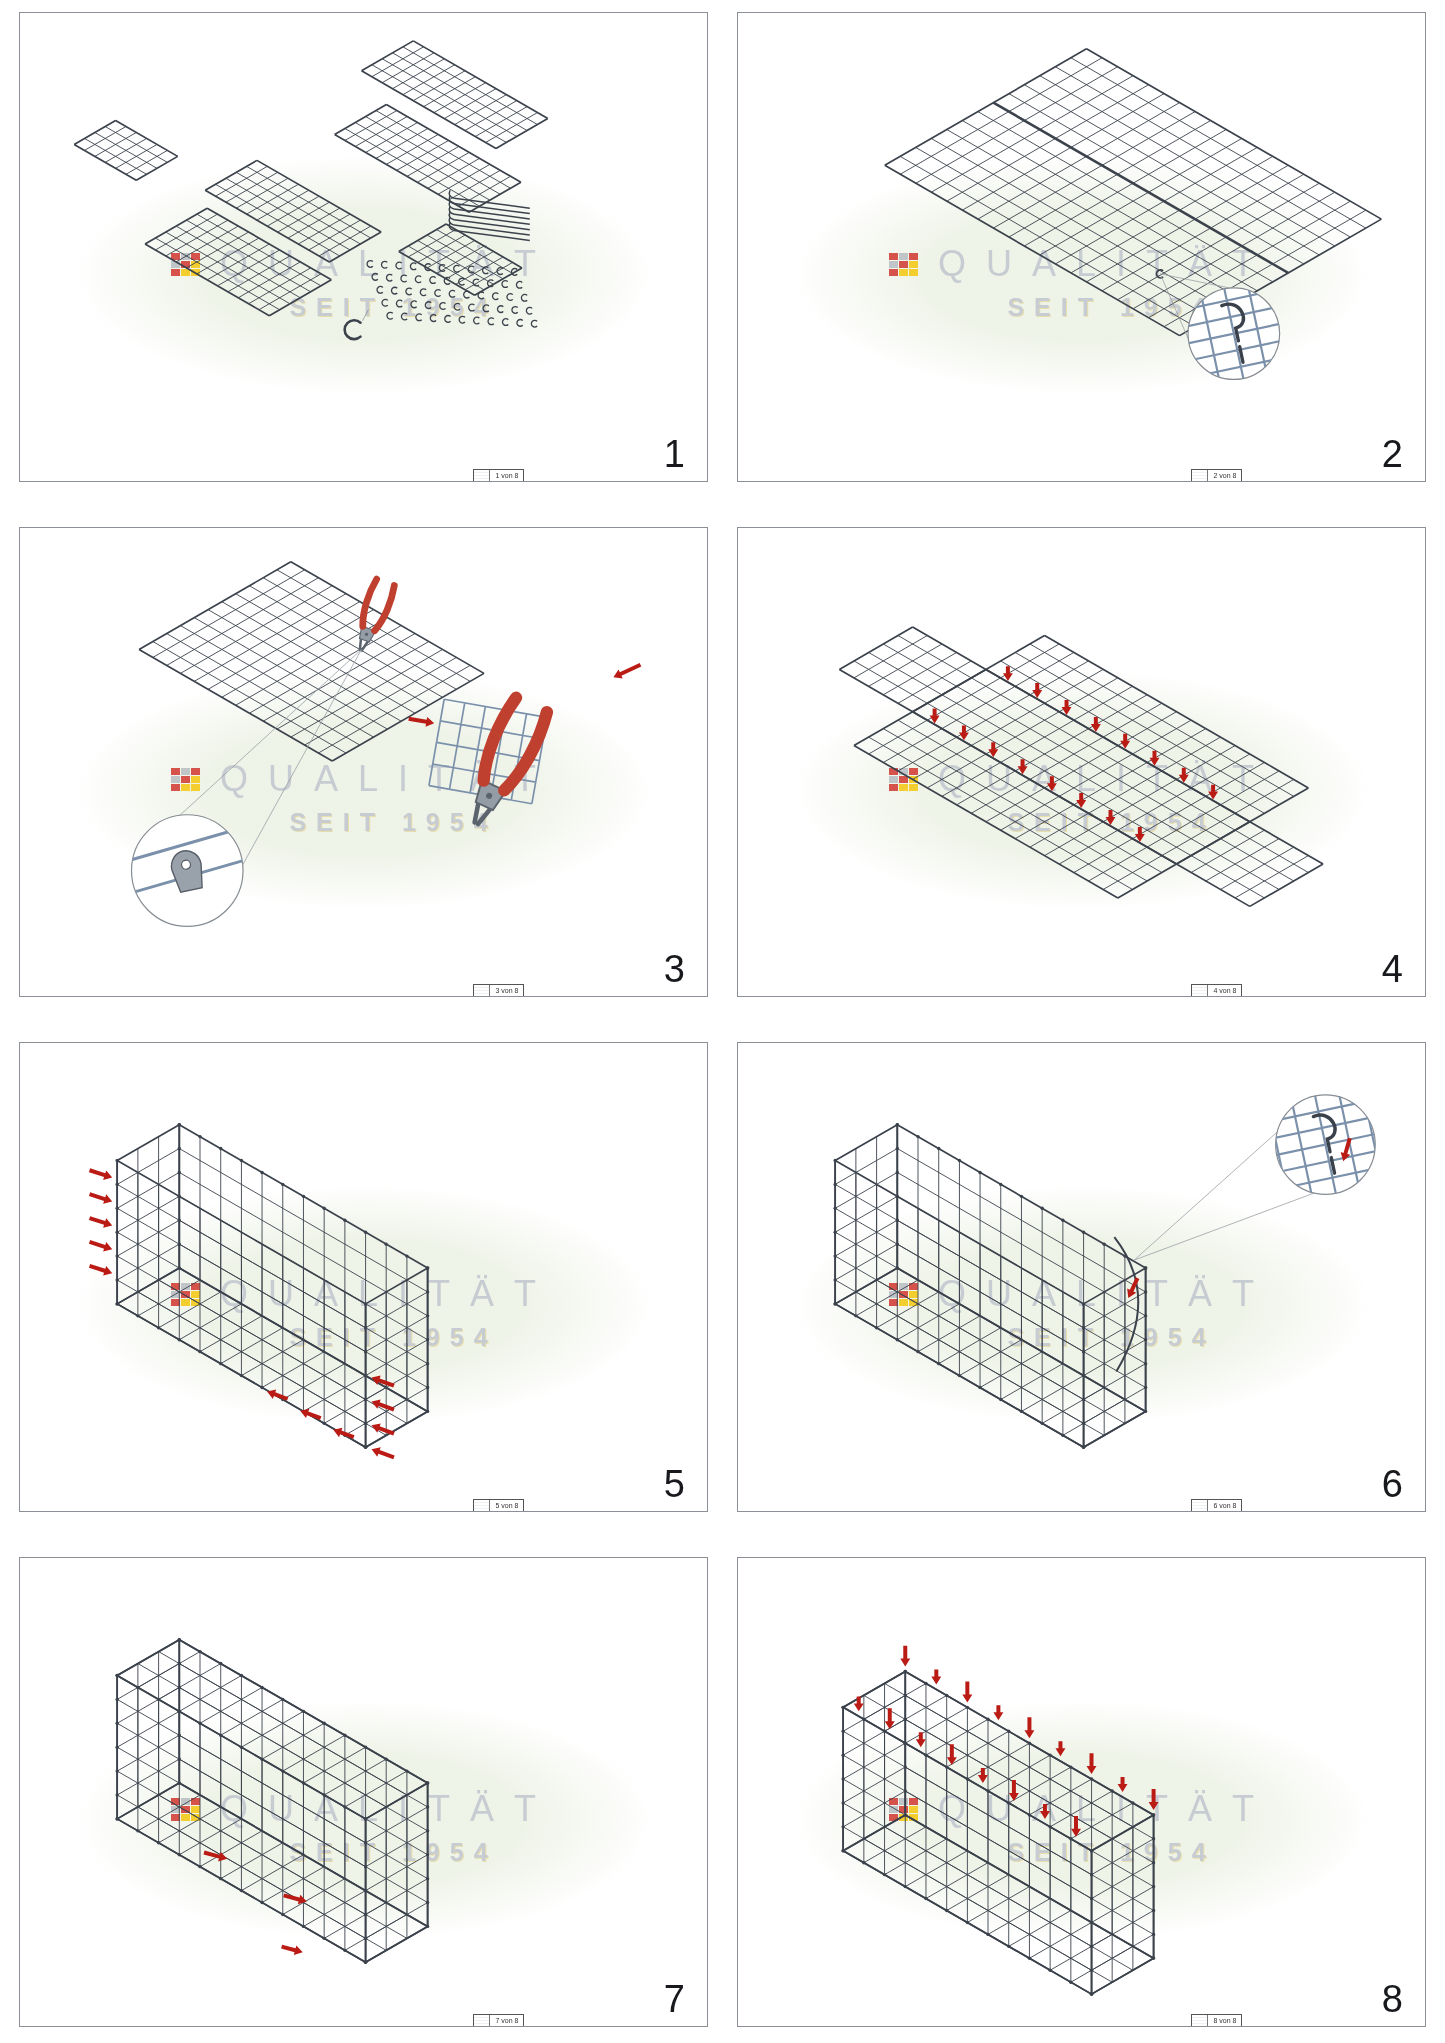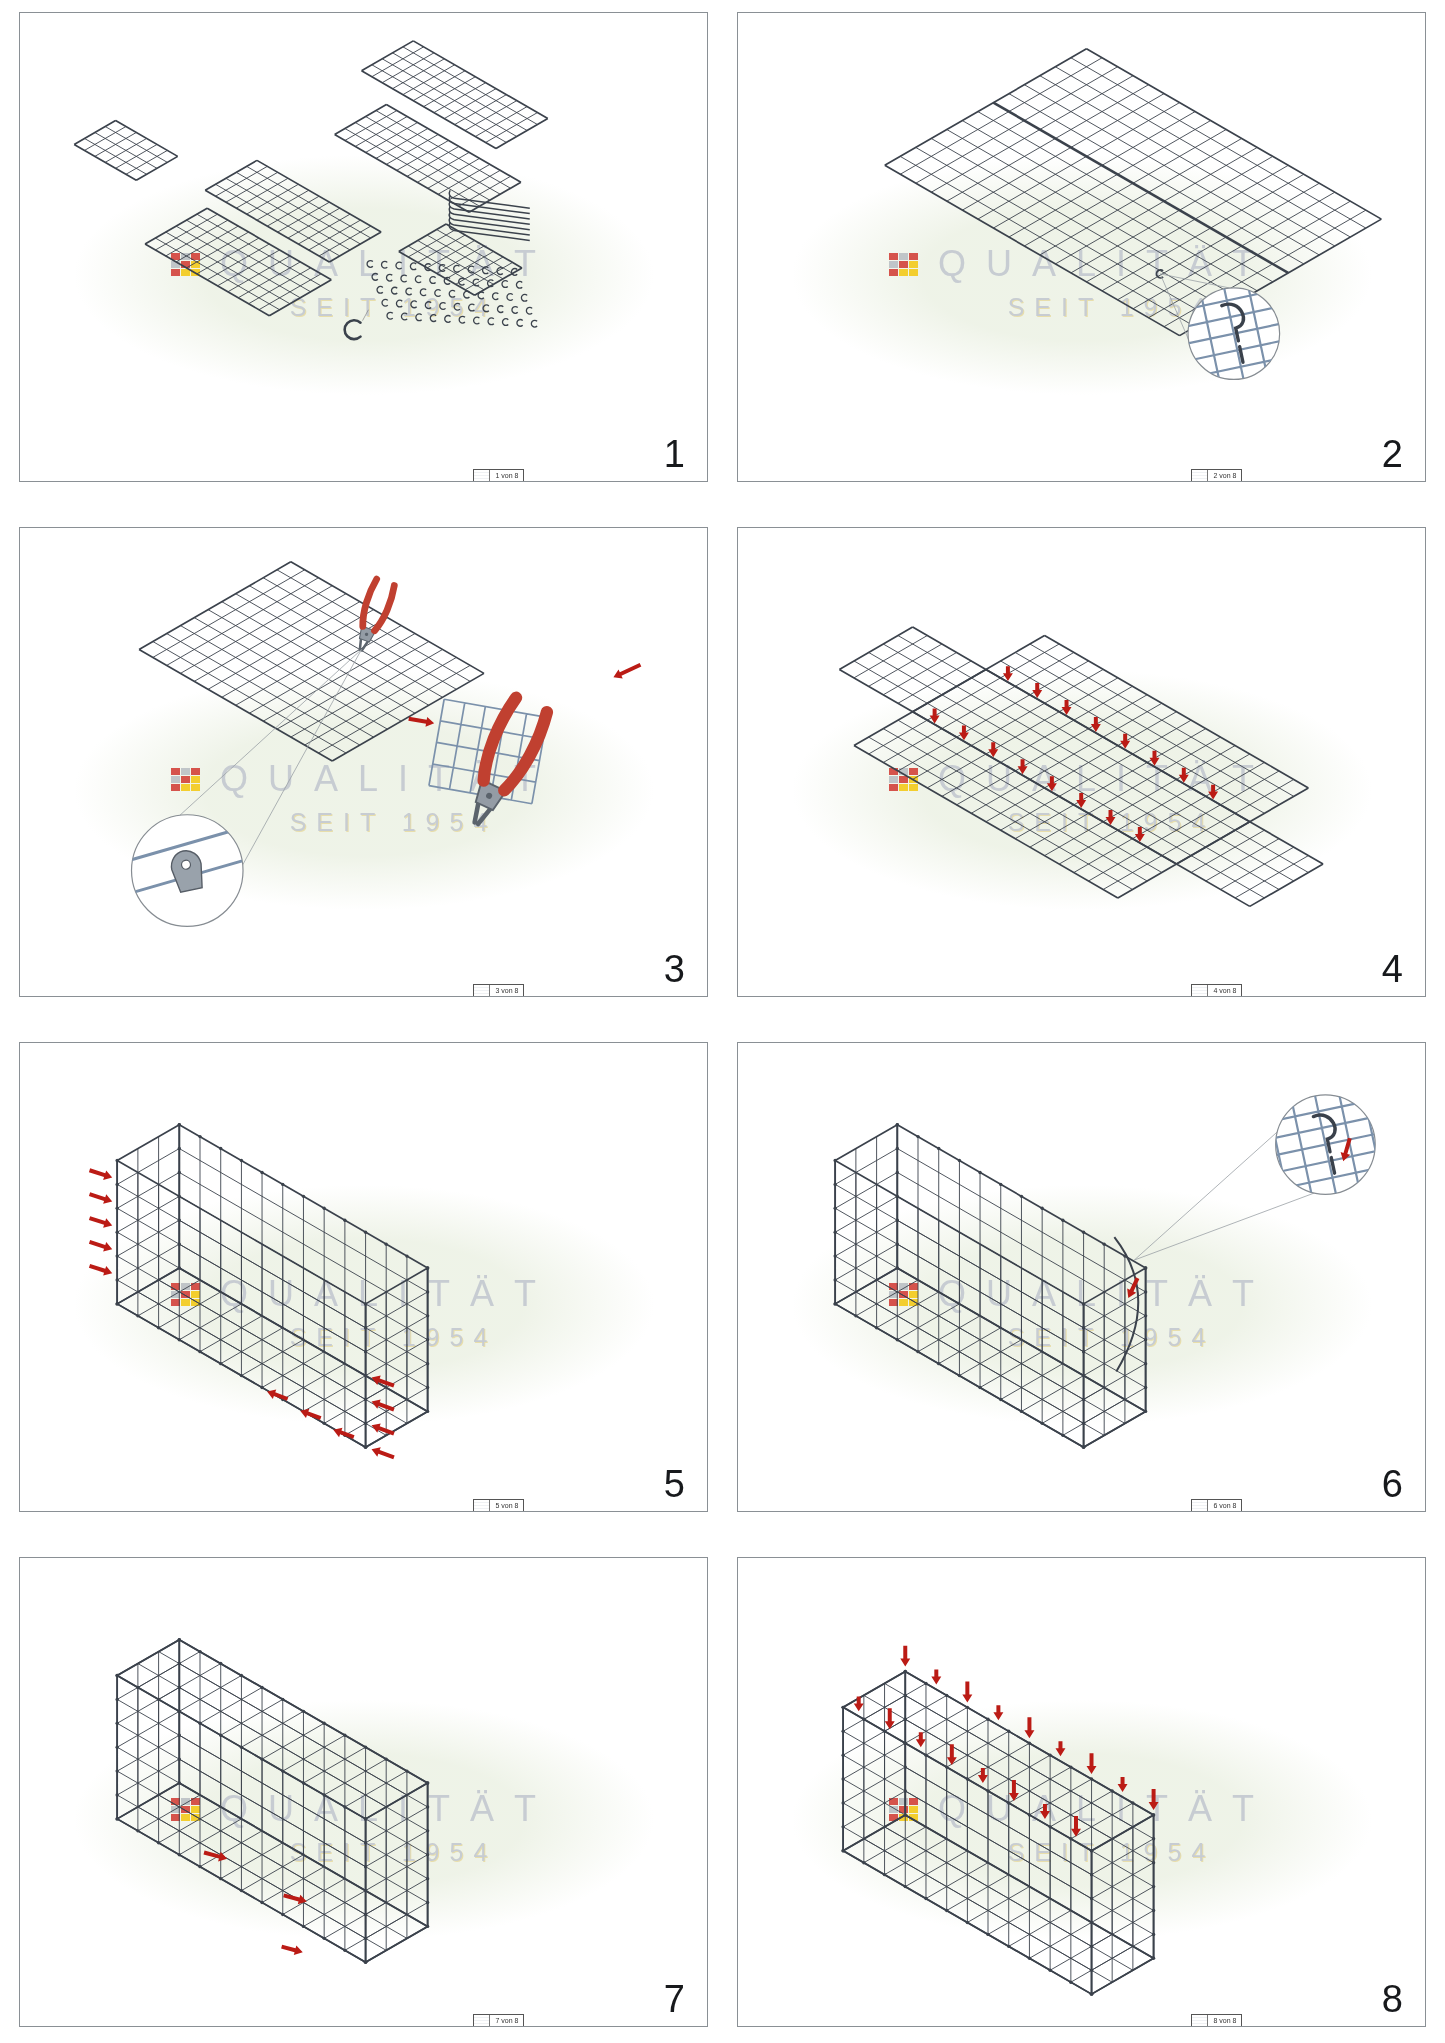--- a/index.html
+++ b/index.html
@@ -15,21 +15,21 @@
     position:absolute;left:50%;top:56%;width:580px;height:240px;
     transform:translate(-50%,-50%);
     background:radial-gradient(closest-side,var(--wm-ellipse,#e9efe0) 0%,var(--wm-ellipse,#e9efe0) 55%,rgba(255,255,255,0) 100%);
     opacity:.75;z-index:0;
   }
   .wm{position:absolute;left:0;right:0;top:230px;display:flex;flex-direction:column;align-items:center;gap:8px;z-index:1}
   .wm-row{display:flex;align-items:center;gap:20px}
   .wm-logo{display:grid;grid-template-columns:repeat(3,9px);grid-auto-rows:7px;gap:1px;opacity:.8}
   .wm-logo span{display:block}
   .wm-brand{font-size:36px;letter-spacing:20px;color:var(--wm-text,#c7ccd2);font-weight:500;white-space:nowrap}
-  .wm-since{font-size:25px;letter-spacing:10px;color:var(--wm-text,#c7ccd2);font-weight:normal;
+  .wm-since{font-size:25px;letter-spacing:10px;color:var(--wm-text,#c7ccd2);font-weight:bold;
     transform:translateX(30px);text-shadow:1px 1px 0 rgba(222,190,80,.4);white-space:nowrap}
   svg.art{position:absolute;inset:0;width:100%;height:100%;z-index:2}
   .step-number{position:absolute;right:22px;bottom:8px;font-size:38px;color:#17191c;z-index:3;line-height:1}
   .title-block{
     position:absolute;left:66%;bottom:0;height:12px;display:flex;align-items:stretch;
     border:1px solid #555;border-bottom:none;background:#fff;font-size:7px;color:#333;z-index:3;
   }
   .tb-a{width:16px;border-right:1px solid #777;background:repeating-linear-gradient(0deg,#fff 0,#fff 2px,#dfe3e8 3px)}
   .tb-b{padding:1px 5px;white-space:nowrap;line-height:10px}
 </style>

